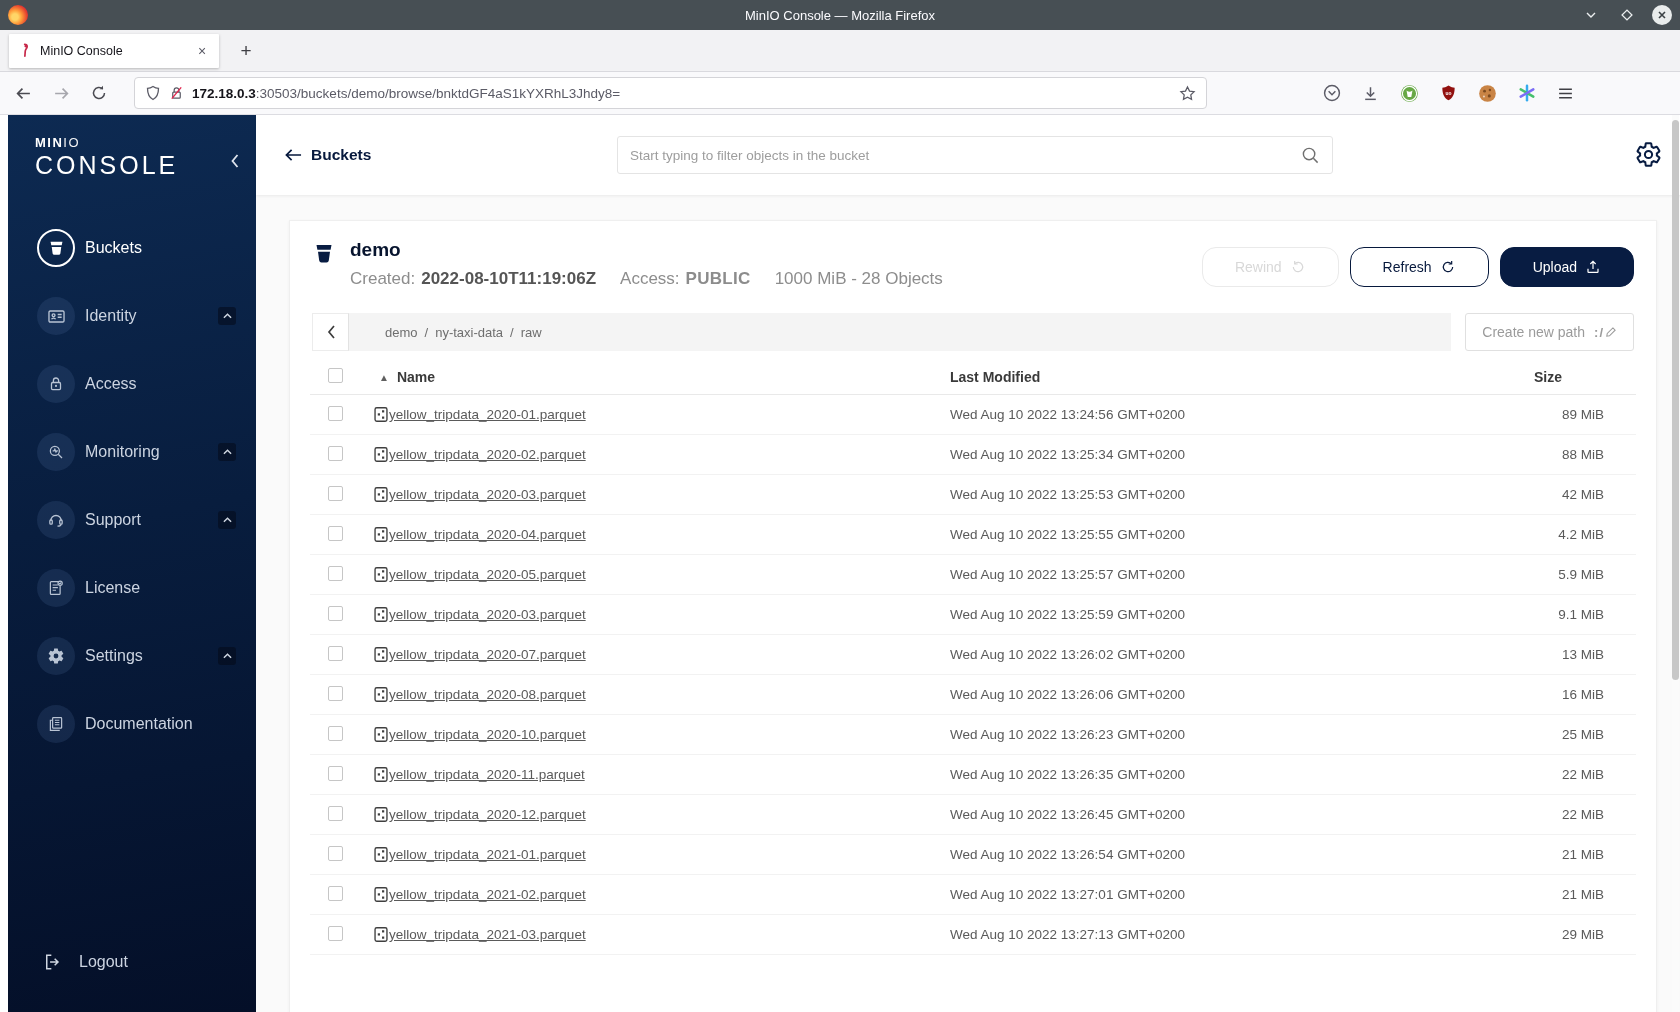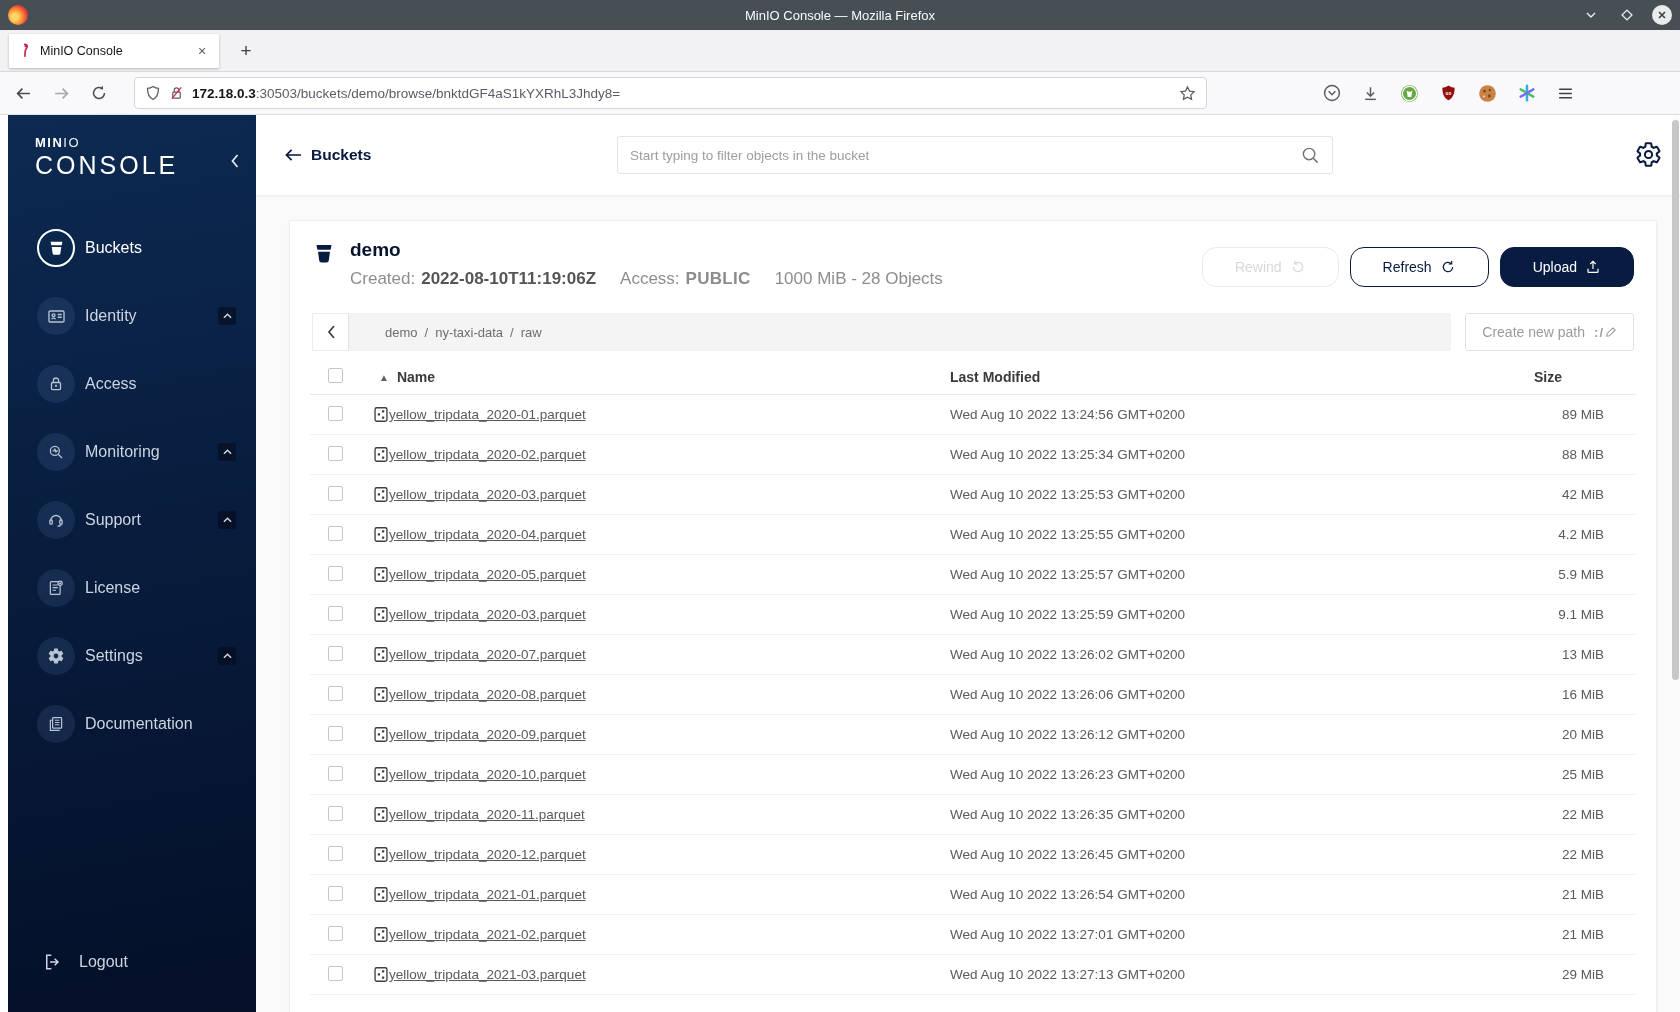--- a/index.html
+++ b/index.html
@@ -554,34 +554,20 @@
   </div>
             <div class="t-row">
     <span class="c-check"><span class="cbox"></span></span>
     <span class="c-name">
       <svg class="file-ico" width="16" height="17" viewBox="0 0 18 20">
         <rect x="2" y="2" width="14" height="16" rx="2" fill="none" stroke="currentColor" stroke-width="1.6"></rect>
         <rect x="5.2" y="8.6" width="2.6" height="2.6" fill="currentColor"></rect>
         <rect x="10.2" y="5" width="2.6" height="2.6" fill="currentColor"></rect>
         <rect x="10.2" y="12.4" width="2.6" height="2.6" fill="currentColor"></rect>
       </svg>
-      <span class="txt">yellow_tripdata_2020-09.parquet</span>
-    </span>
-    <span class="c-mod">Wed Aug 10 2022 13:26:12 GMT+0200</span>
-    <span class="c-size">20 MiB</span>
-  </div>
-            <div class="t-row">
-    <span class="c-check"><span class="cbox"></span></span>
-    <span class="c-name">
-      <svg class="file-ico" width="16" height="17" viewBox="0 0 18 20">
-        <rect x="2" y="2" width="14" height="16" rx="2" fill="none" stroke="currentColor" stroke-width="1.6"></rect>
-        <rect x="5.2" y="8.6" width="2.6" height="2.6" fill="currentColor"></rect>
-        <rect x="10.2" y="5" width="2.6" height="2.6" fill="currentColor"></rect>
-        <rect x="10.2" y="12.4" width="2.6" height="2.6" fill="currentColor"></rect>
-      </svg>
       <span class="txt">yellow_tripdata_2020-10.parquet</span>
     </span>
     <span class="c-mod">Wed Aug 10 2022 13:26:23 GMT+0200</span>
     <span class="c-size">25 MiB</span>
   </div>
             <div class="t-row">
     <span class="c-check"><span class="cbox"></span></span>
     <span class="c-name">
       <svg class="file-ico" width="16" height="17" viewBox="0 0 18 20">
         <rect x="2" y="2" width="14" height="16" rx="2" fill="none" stroke="currentColor" stroke-width="1.6"></rect>

